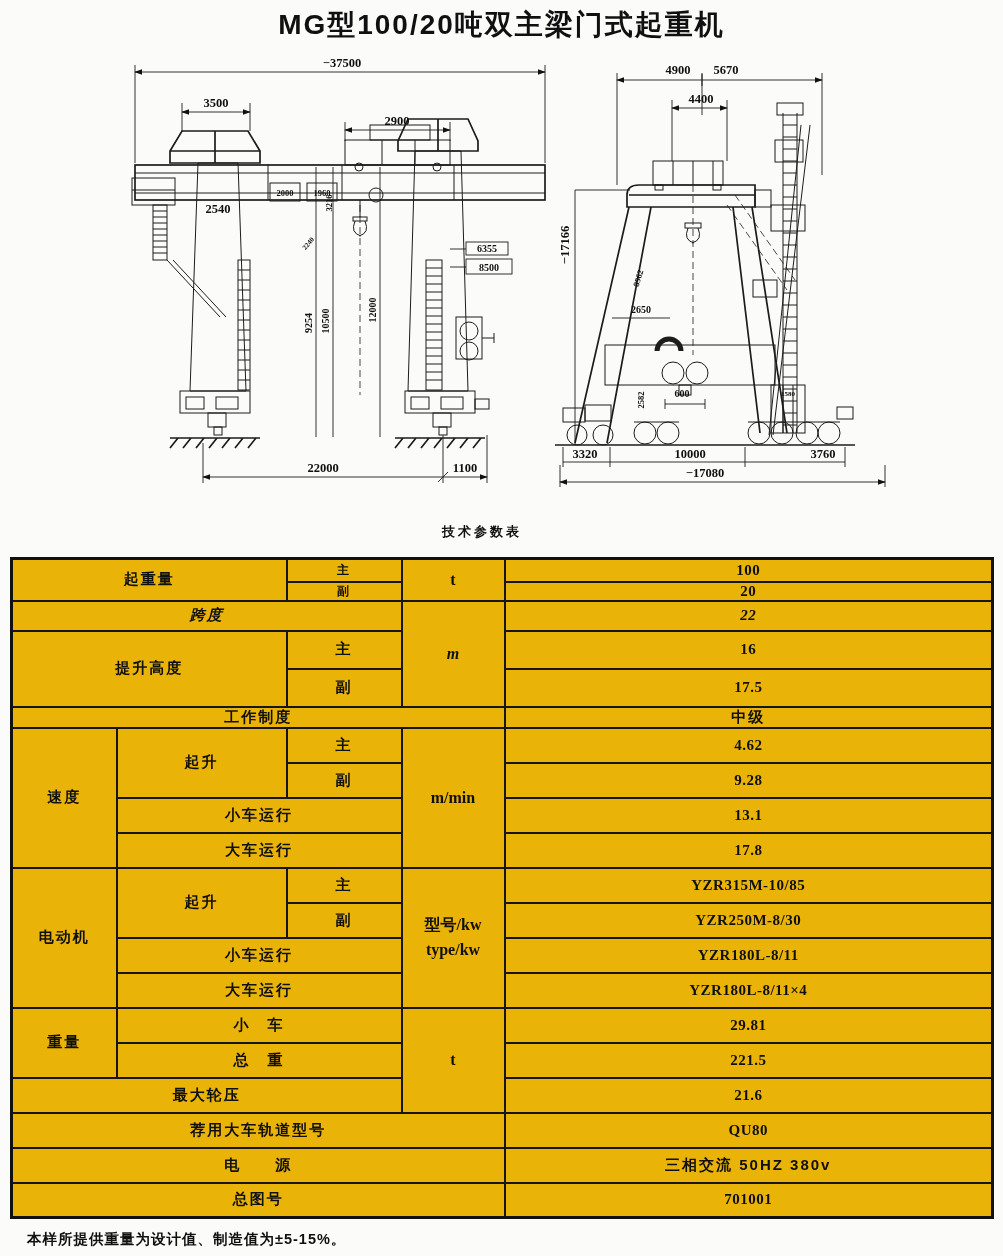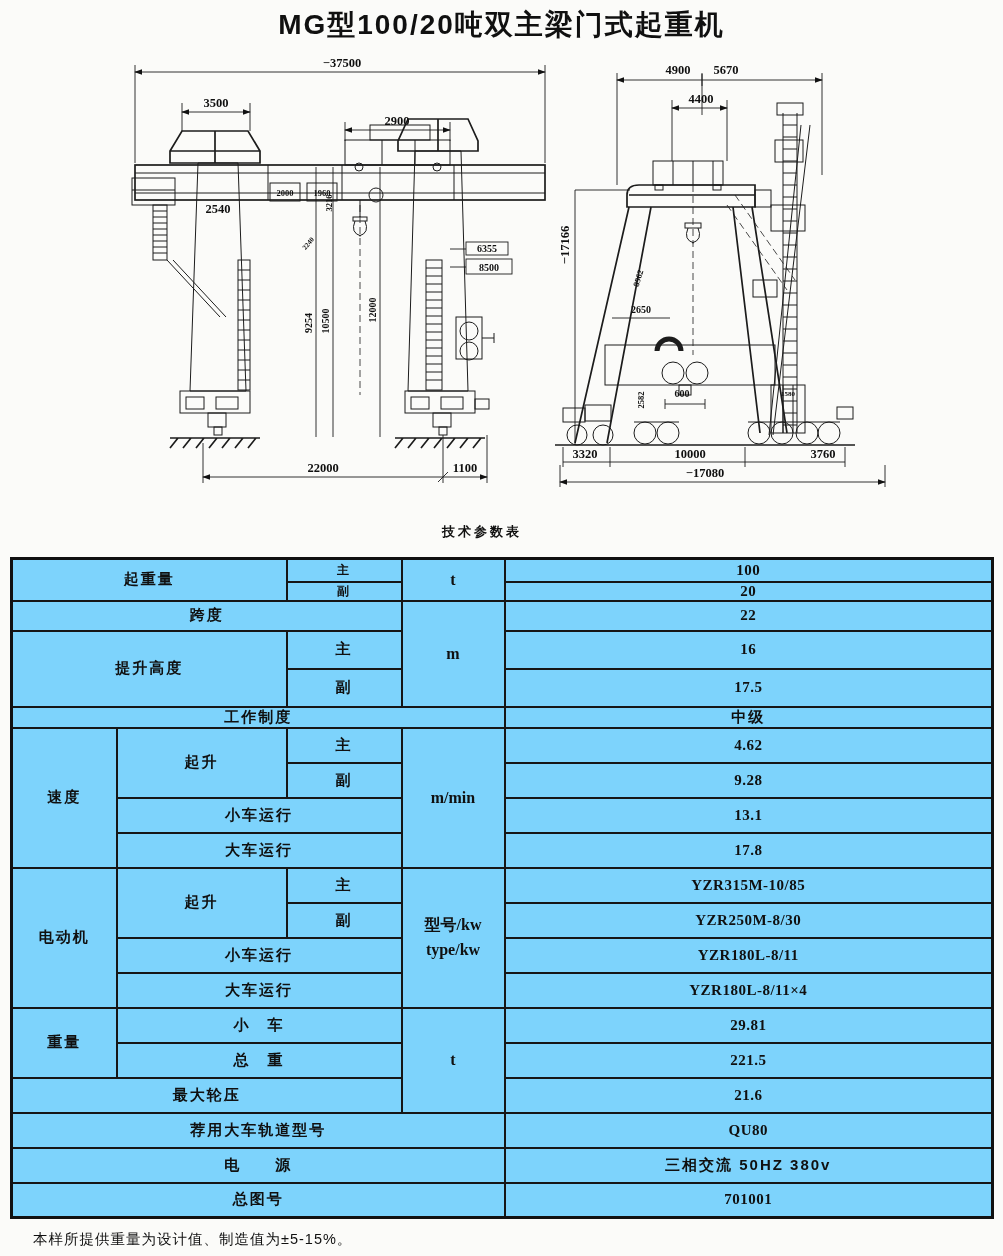--- a/index.html
+++ b/index.html
@@ -14,40 +14,40 @@
   .sheet{position:absolute;inset:0;}
   .page-title{
     position:absolute;top:6px;left:0;width:1003px;
     text-align:center;font-size:28px;font-weight:bold;letter-spacing:2px;
   }
   .table-title{
     position:absolute;top:523px;left:0;width:964px;
     text-align:center;font-size:13px;font-weight:bold;letter-spacing:3px;
   }
   .footnote{
-    position:absolute;top:1230px;left:33px;
-    font-size:14.5px;font-weight:normal;letter-spacing:1px;
+    position:absolute;top:1230px;left:27px;
+    font-size:14.5px;font-weight:bold;letter-spacing:1px;
   }
   .dwg{position:absolute;}
   .ln{stroke:#1c1c1c;stroke-width:1;fill:none;}
   .thk{stroke-width:1.7;}
   .dash{stroke-dasharray:7,4;stroke-width:.8;}
   .dim{stroke-width:.9;}
   .dtxt text{
     font-family:"Liberation Serif",serif;font-weight:bold;
     fill:#101010;font-size:12.5px;text-anchor:middle;
   }
   .dtxt text.s10{font-size:10px;}
   .dtxt text.s8{font-size:8.5px;}
   .dtxt text.s7{font-size:7px;}
   
   table.params{
     position:absolute;top:557px;left:10px;width:981px;
     border-collapse:collapse;table-layout:fixed;
-    background:#7dd3fc;
+    background:#eab308;
   }
   table.params td{
     border:2px solid #161616;
     padding:0;text-align:center;vertical-align:middle;
     overflow:hidden;
   }
   table.params{border:3px solid #111;}
   .lab{font-weight:bold;font-size:15px;letter-spacing:2px;}
   .sm{font-size:12px;}
   .smv{font-size:13px;}
@@ -59,21 +59,21 @@
   .pr80{padding-right:80px;}
   .pr85{padding-right:85px;}
   .pr100{padding-right:100px;}
   .pr120{padding-right:120px;}
   .pr170{padding-right:170px;margin-top:28px;}
   .pr185{padding-right:185px;}
   .pr205{padding-right:205px;}
   .pr235{padding-right:235px;}
   .pr255{padding-right:255px;}
   .pr270{padding-right:270px;}
-  tr.r1{height:23px;} tr.r2{height:17px;} tr.r3{height:30px;}
+  tr.r1{height:23px;} tr.r2{height:17px;} tr.r3{height:30px;font-style:italic;}
   tr.r4,tr.r5{height:38px;} tr.r6{height:20px;}
   tr.r7,tr.r8,tr.r9,tr.r10,tr.r11,tr.r12,tr.r13,tr.r14,
   tr.r15,tr.r16,tr.r17,tr.r18,tr.r19,tr.r20{height:35px;}
 </style>
 </head>
 <body>
 
 <div class="sheet">
 
   <div class="page-title">MG型100/20吨双主梁门式起重机</div>

